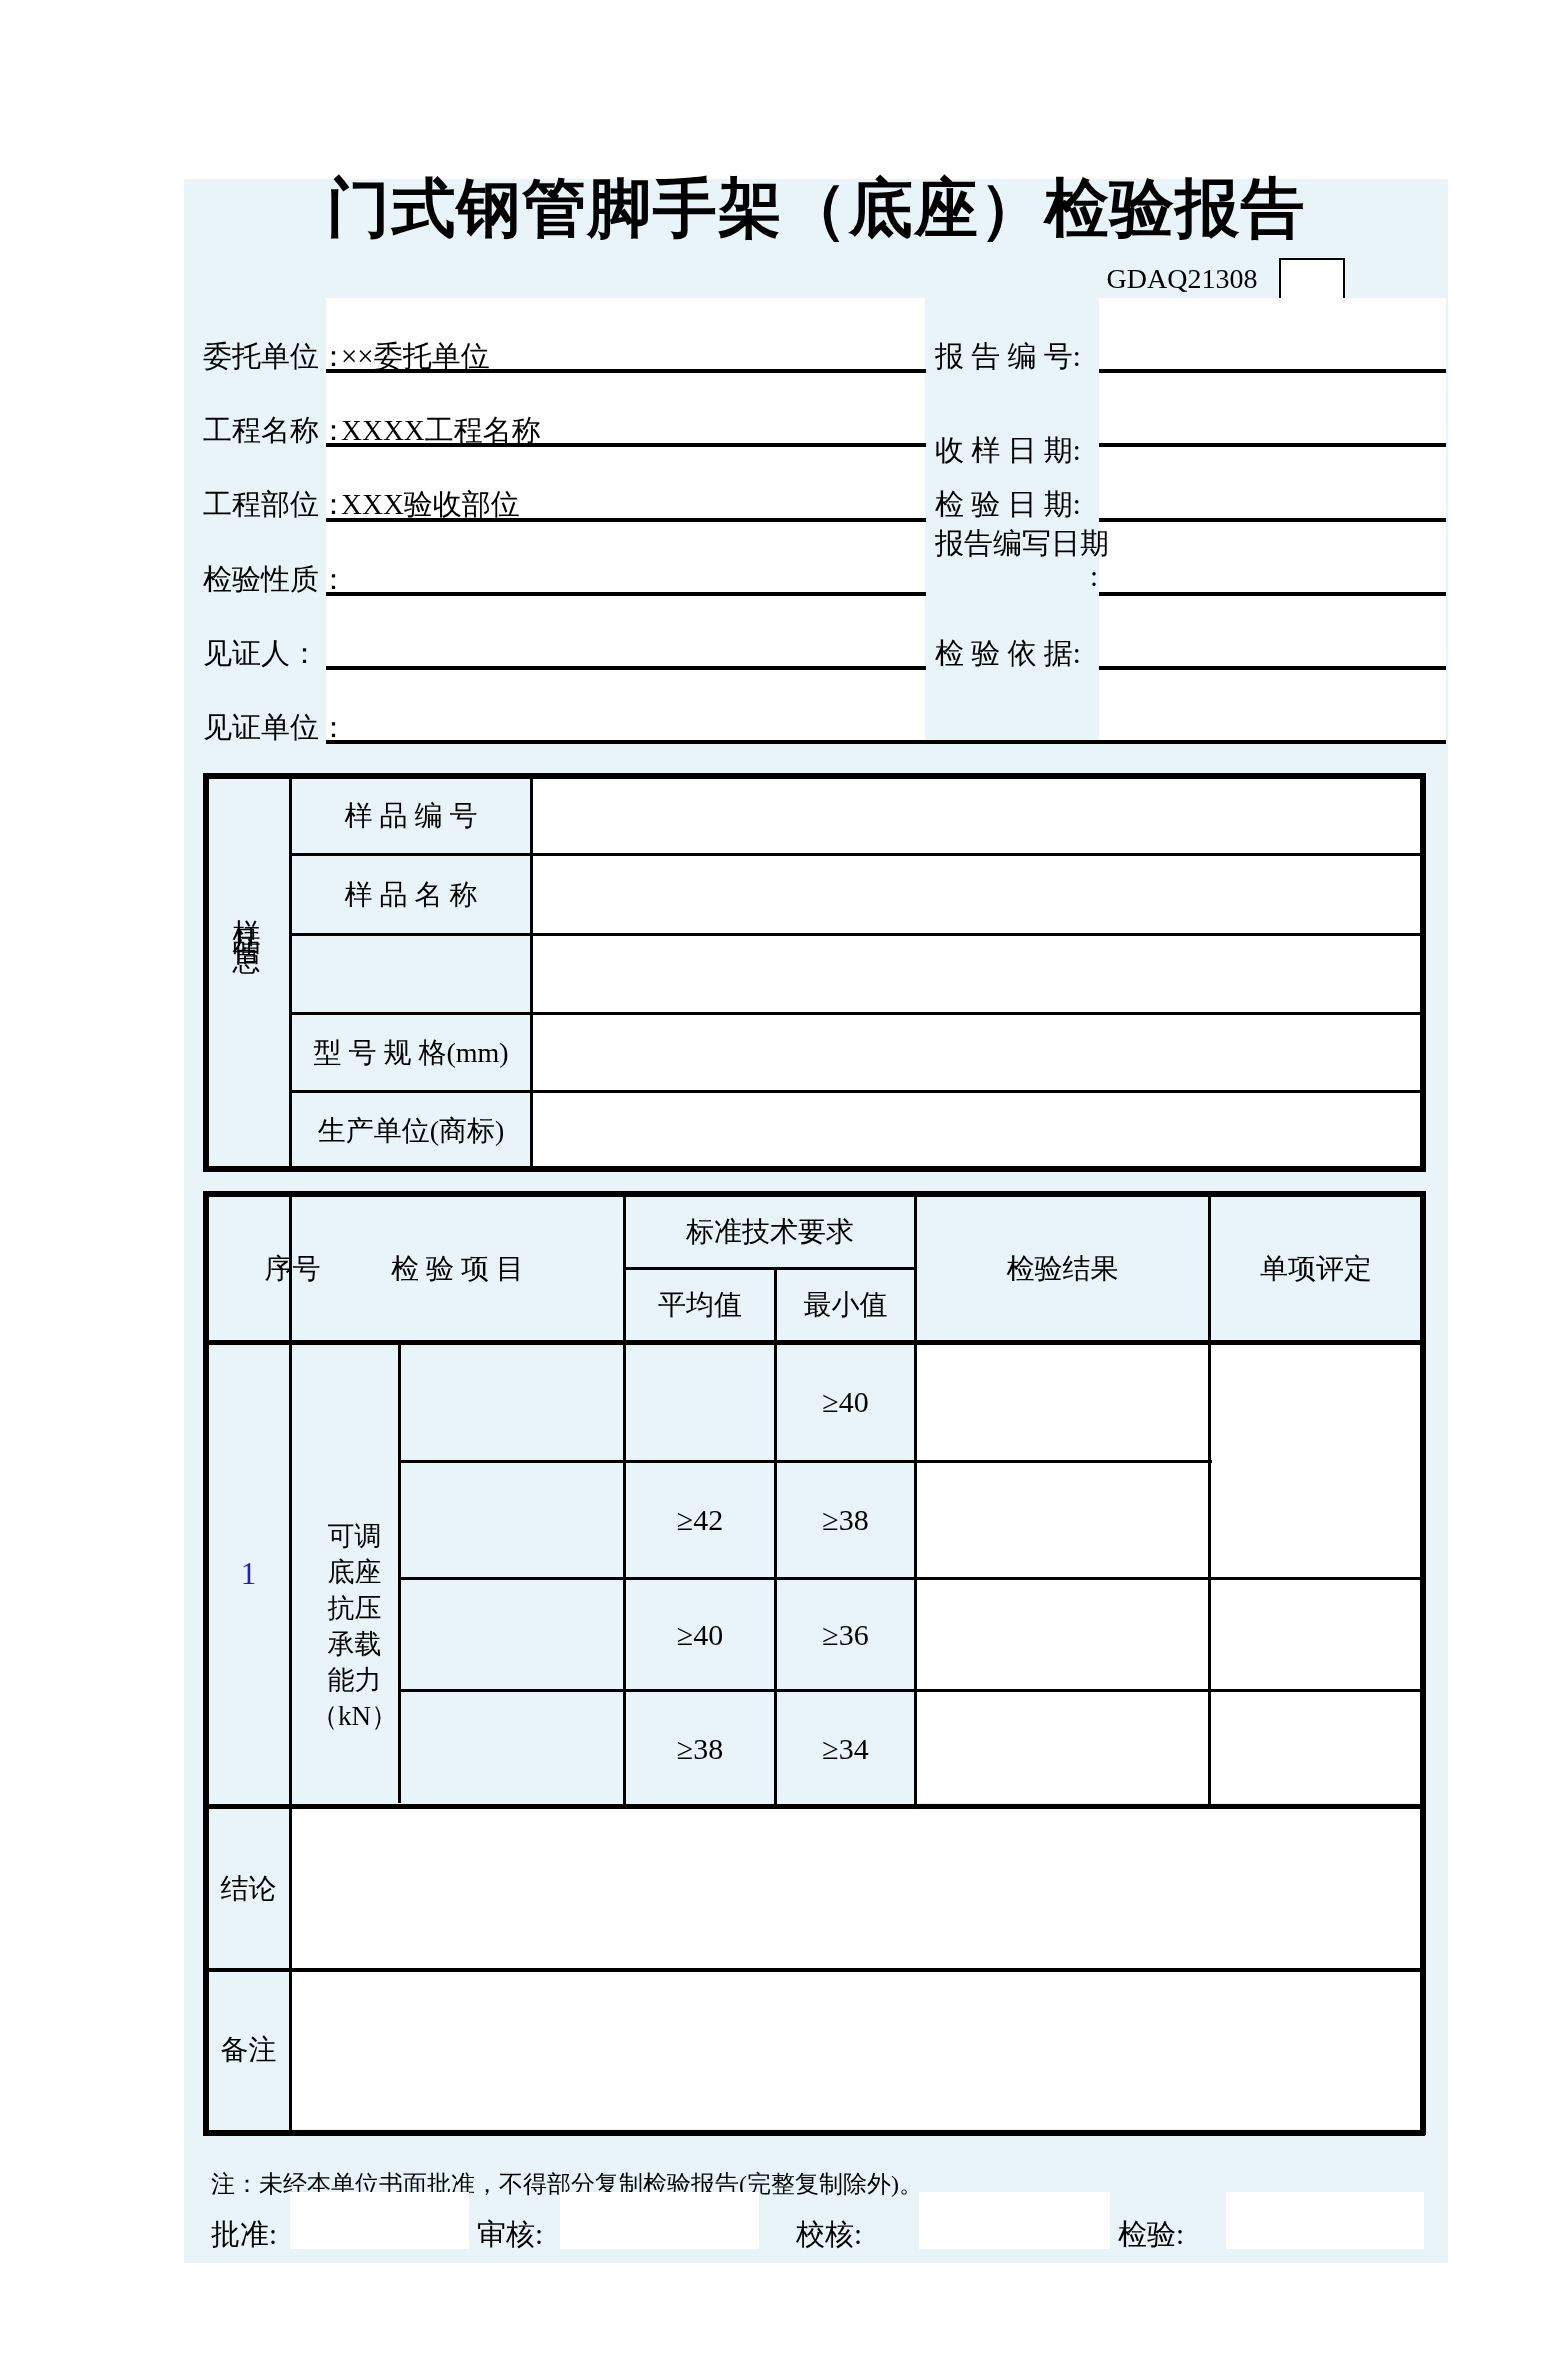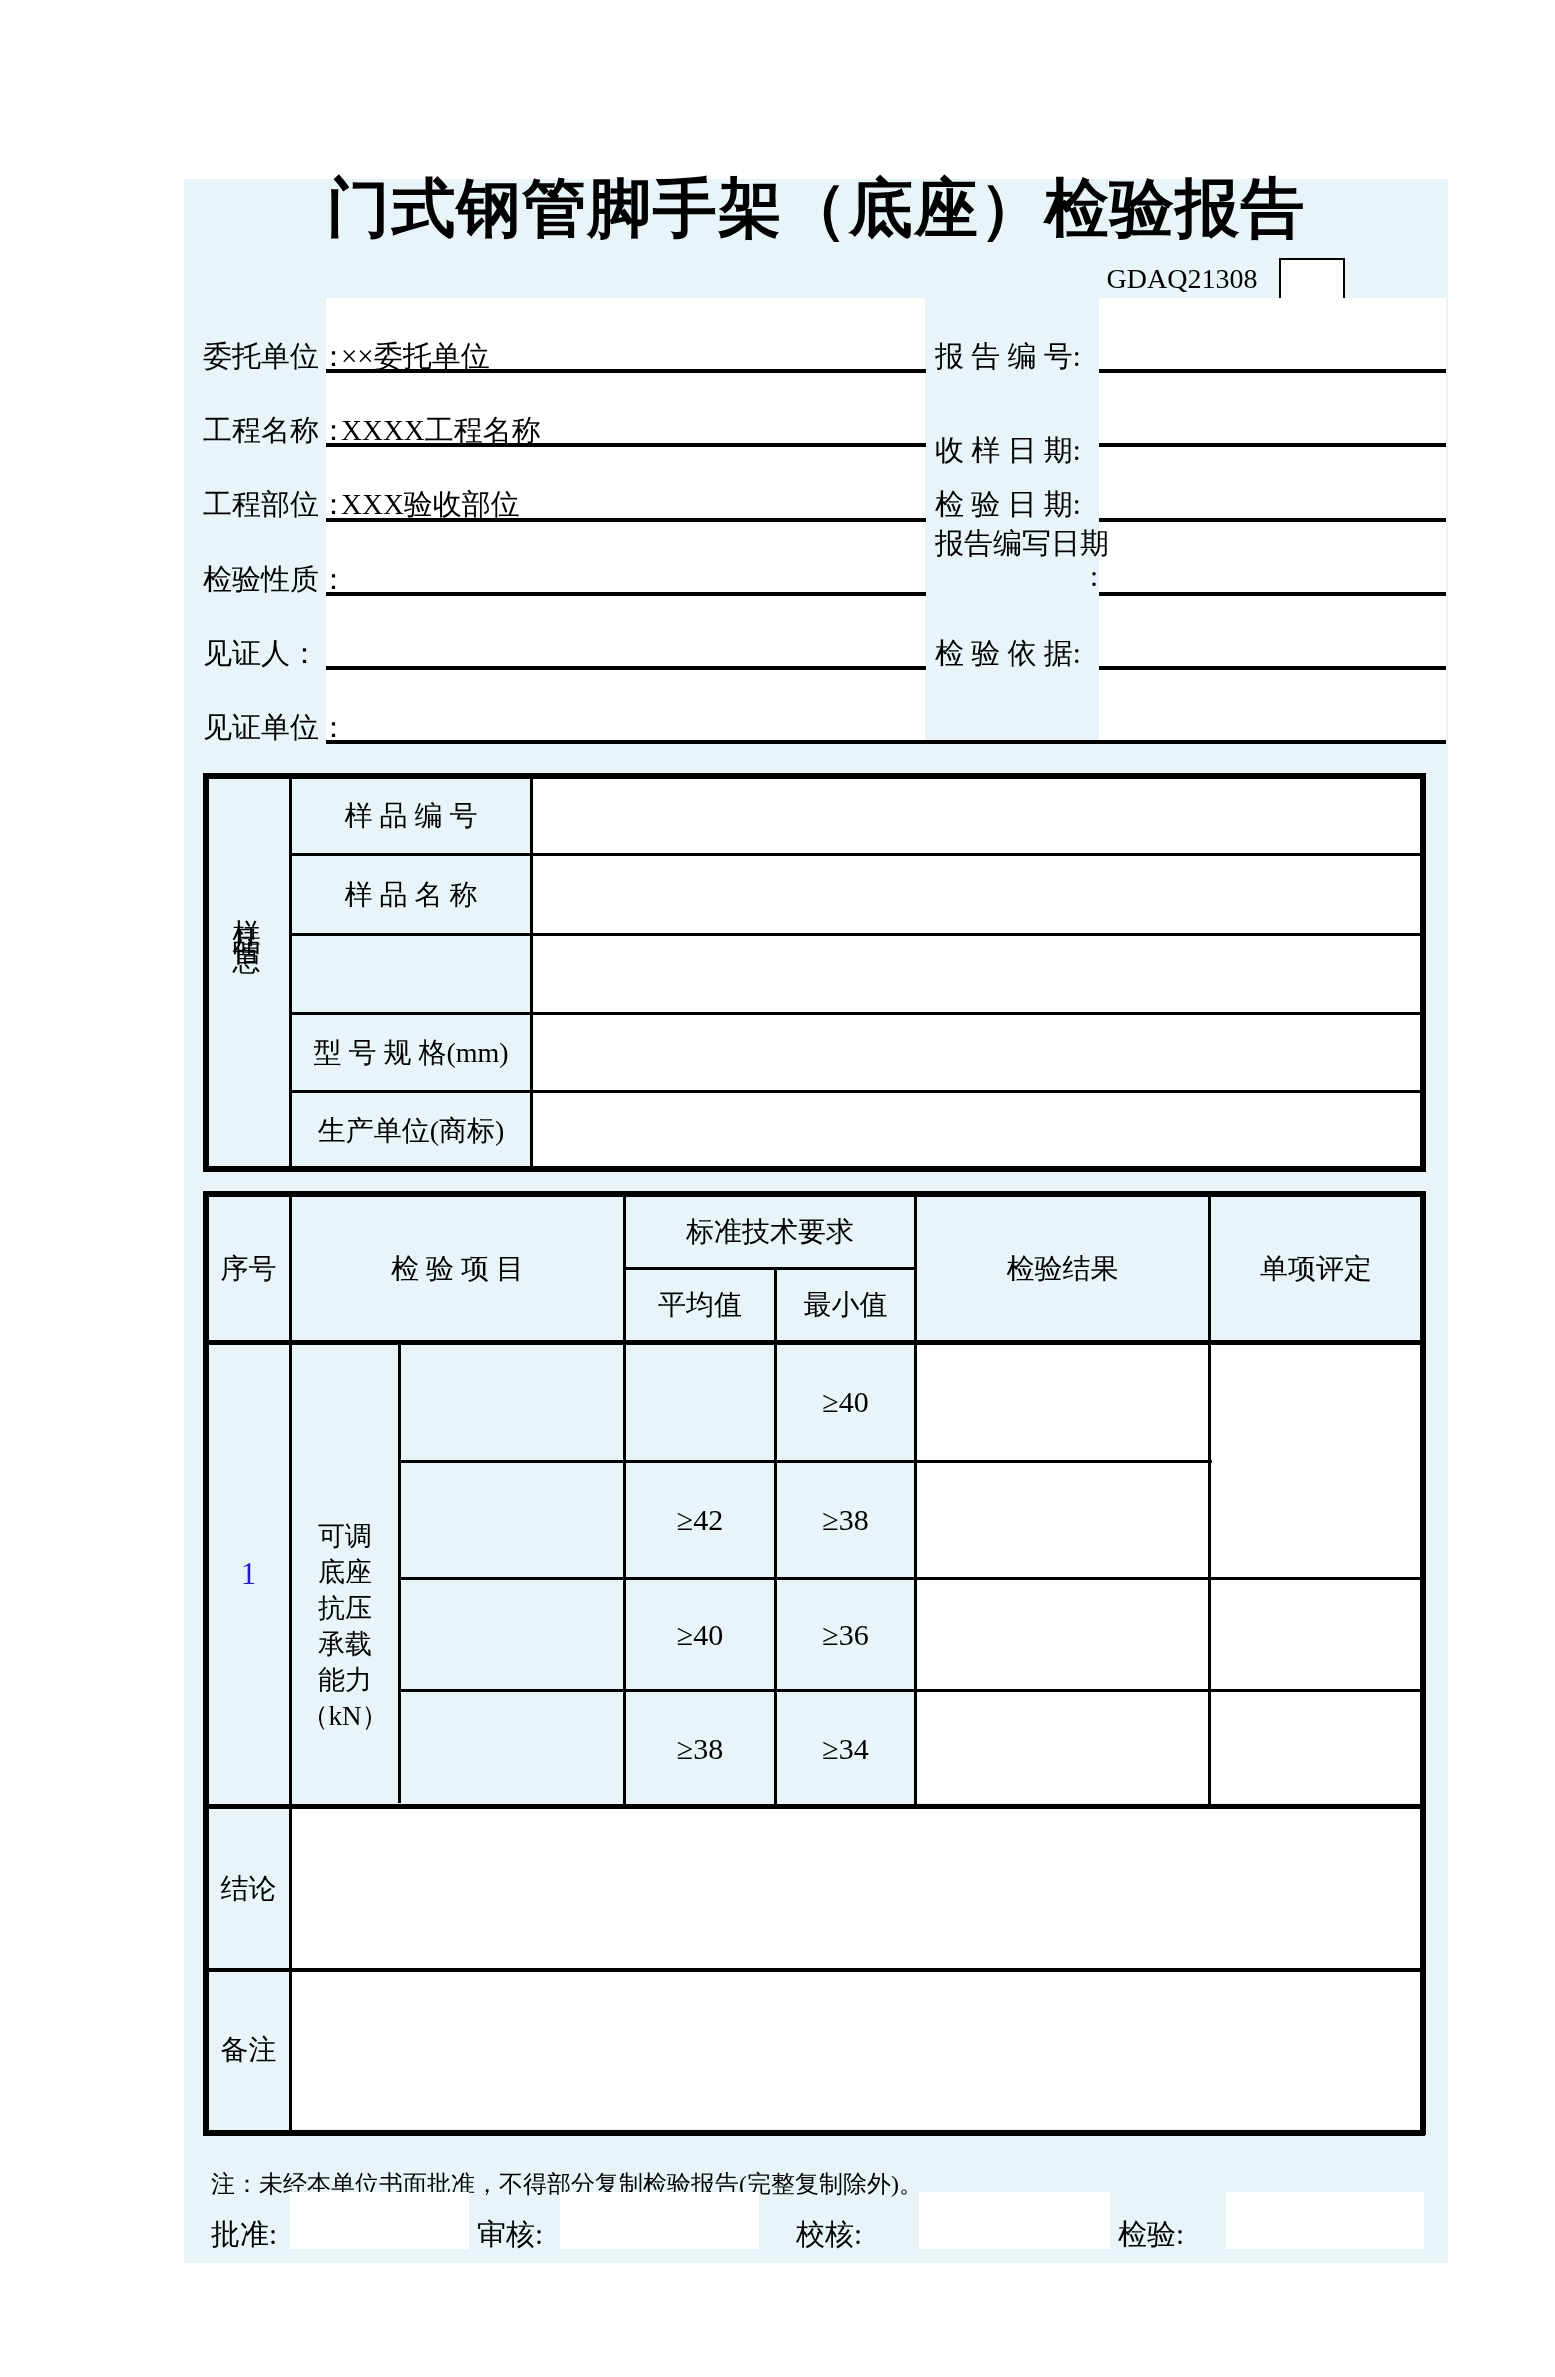--- a/index.html
+++ b/index.html
@@ -121,31 +121,31 @@
 
   <div class="ln" style="left:203px;top:1191px;width:5.8px;height:944px;"></div>
   <div class="ln" style="left:289px;top:1191px;width:3.2px;height:944px;"></div>
   <div class="ln" style="left:398px;top:1345px;width:3.2px;height:458px;"></div>
   <div class="ln" style="left:623px;top:1191px;width:3.2px;height:615px;"></div>
   <div class="ln" style="left:774px;top:1267px;width:3.2px;height:539px;"></div>
   <div class="ln" style="left:914px;top:1191px;width:3.2px;height:615px;"></div>
   <div class="ln" style="left:1208px;top:1191px;width:3.2px;height:615px;"></div>
   <div class="ln" style="left:1420px;top:1191px;width:5.8px;height:944px;"></div>
 
-  <div class="t cell ctr" style="left:209px;top:1197px;width:79px;height:143px;">序号</div>
+  <div class="t cell ctr" style="left:209px;top:1197px;width:79px;height:143px;padding-left:44px;">序号</div>
   <div class="t cell ctr" style="left:292px;top:1197px;width:331px;height:143px;">检 验 项 目</div>
   <div class="t cell ctr" style="left:626px;top:1197px;width:288px;height:70px;">标准技术要求</div>
   <div class="t cell ctr" style="left:626px;top:1270px;width:148px;height:70px;">平均值</div>
   <div class="t cell ctr" style="left:777px;top:1270px;width:137px;height:70px;">最小值</div>
   <div class="t cell ctr" style="left:917px;top:1197px;width:291px;height:143px;">检验结果</div>
   <div class="t cell ctr" style="left:1212px;top:1197px;width:208px;height:143px;">单项评定</div>
 
   <div class="t seq ctr" style="left:209px;top:1345px;width:79px;height:458px;">1</div>
 
-  <div class="abs ctr" style="left:292px;top:1345px;width:106px;height:562px;">
+  <div class="abs ctr" style="left:292px;top:1345px;width:106px;height:562px;justify-content:flex-end;">
     <div class="t itemlines" style="position:static;">可调
 底座
 抗压
 承载
 能力
 （kN）</div>
   </div>
 
   <div class="t cell ctr" style="left:401px;top:1345px;width:222px;height:114px;"></div>
   <div class="t cell ctr" style="left:401px;top:1463px;width:222px;height:114px;"></div>

